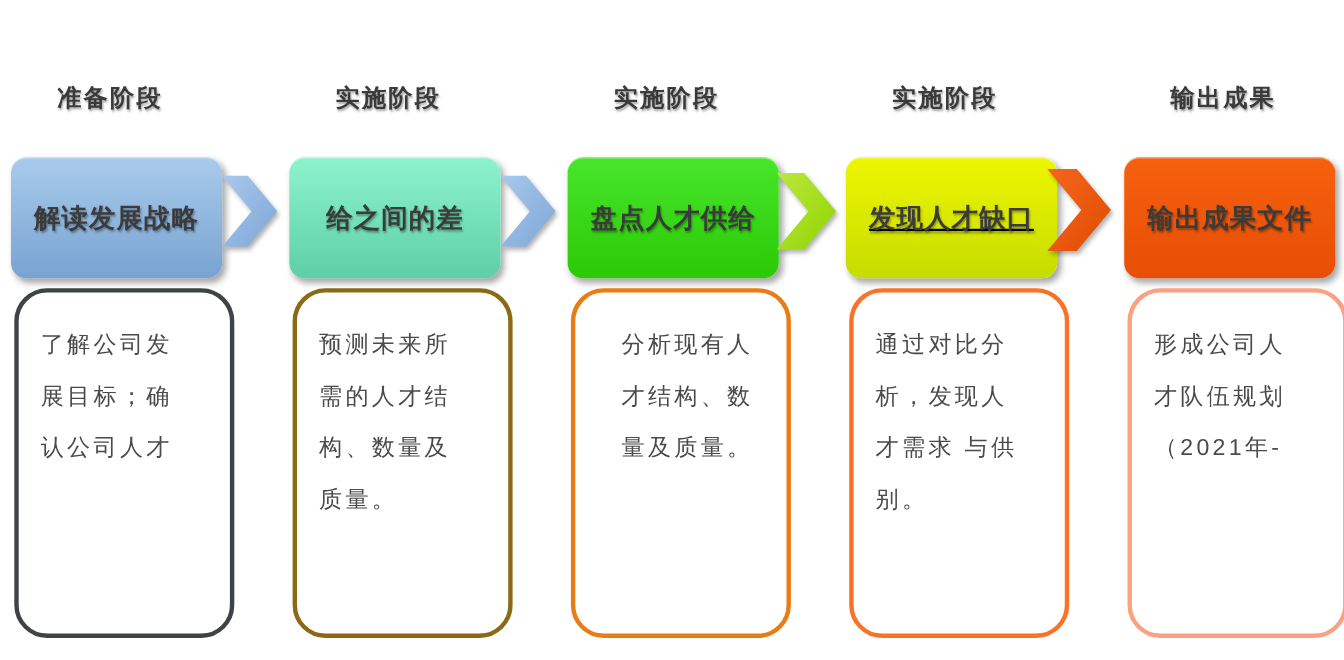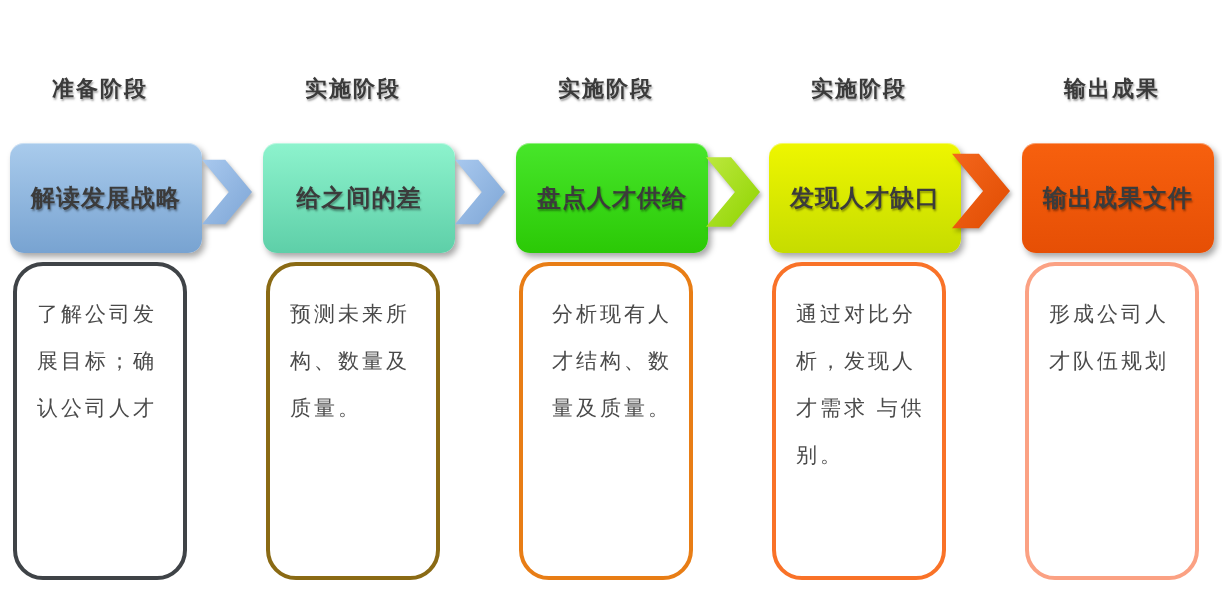--- a/index.html
+++ b/index.html
@@ -25,31 +25,31 @@
   .stage-box{
     position:absolute;top:125px;left:0;width:192px;height:110px;
     border-radius:14px;
     display:flex;align-items:center;justify-content:center;
     box-shadow:3px 4px 6px rgba(0,0,0,0.35), inset 0 1px 0 rgba(255,255,255,0.4);
     margin-top:18px;
   }
   .stage-box-1{background:linear-gradient(180deg,#a9cbec 0%,#78a3d1 100%);}
   .stage-box-2{background:linear-gradient(180deg,#8df3cd 0%,#5ecfa8 100%);}
   .stage-box-3{background:linear-gradient(180deg,#47e62a 0%,#2bc906 100%);}
-  .stage-box-4{background:linear-gradient(180deg,#eef600 0%,#c6dc00 100%);}
+  .stage-box-4{background:linear-gradient(180deg,#eef600 0%,#c6dc00 100%);text-decoration:underline;}
   .stage-box-5{background:linear-gradient(180deg,#f7600e 0%,#e64f05 100%);}
 
   .stage-title{
     font-size:24px;font-weight:bold;color:#3b3b3b;
     letter-spacing:1px;white-space:nowrap;
     text-shadow:1px 2px 2px rgba(0,0,0,0.35);
   }
 
   .desc-box{
-    position:absolute;top:262px;left:3px;width:174px;height:318px;
+    position:absolute;top:262px;left:3px;width:200px;height:318px;
     box-sizing:border-box;
     border:4px solid #000;
     border-radius:30px;
     background:#ffffff;
     padding:24px 8px 0 20px;
   }
   .desc-box-1{border-color:#3f4347;}
   .desc-box-2{border-color:#8a6a14;}
   .desc-box-3{border-color:#e87d15;text-align:center;}
   .desc-box-4{border-color:#f97228;}
@@ -84,20 +84,21 @@
     </div>
   </div>
 
   <div class="col col-2">
     <div class="phase-label">实施阶段</div>
     <div class="stage-box stage-box-2">
       <span class="stage-title">给之间的差</span>
     </div>
     <div class="desc-box desc-box-2">
       <div class="desc-line">预测未来所</div>
+      <div class="desc-line">需的人才结</div>
       <div class="desc-line">构、数量及</div>
       <div class="desc-line">质量。</div>
       <div class="desc-line"></div>
     </div>
   </div>
 
   <div class="col col-3">
     <div class="phase-label">实施阶段</div>
     <div class="stage-box stage-box-3">
       <span class="stage-title">盘点人才供给</span>
@@ -125,20 +126,21 @@
   </div>
 
   <div class="col col-5">
     <div class="phase-label">输出成果</div>
     <div class="stage-box stage-box-5">
       <span class="stage-title">输出成果文件</span>
     </div>
     <div class="desc-box desc-box-5">
       <div class="desc-line">形成公司人</div>
       <div class="desc-line">才队伍规划</div>
+      <div class="desc-line">（2021年-</div>
       <div class="desc-line"></div>
     </div>
   </div>
 
   <svg class="flow-arrow flow-arrow-1" viewBox="0 0 56 72">
     <defs>
       <linearGradient id="grad-arrow-1" x1="0" y1="0" x2="1" y2="1">
         <stop offset="0" stop-color="#a8c8ee"></stop>
           <stop offset="1" stop-color="#7ea6d6"></stop>
       </linearGradient>

